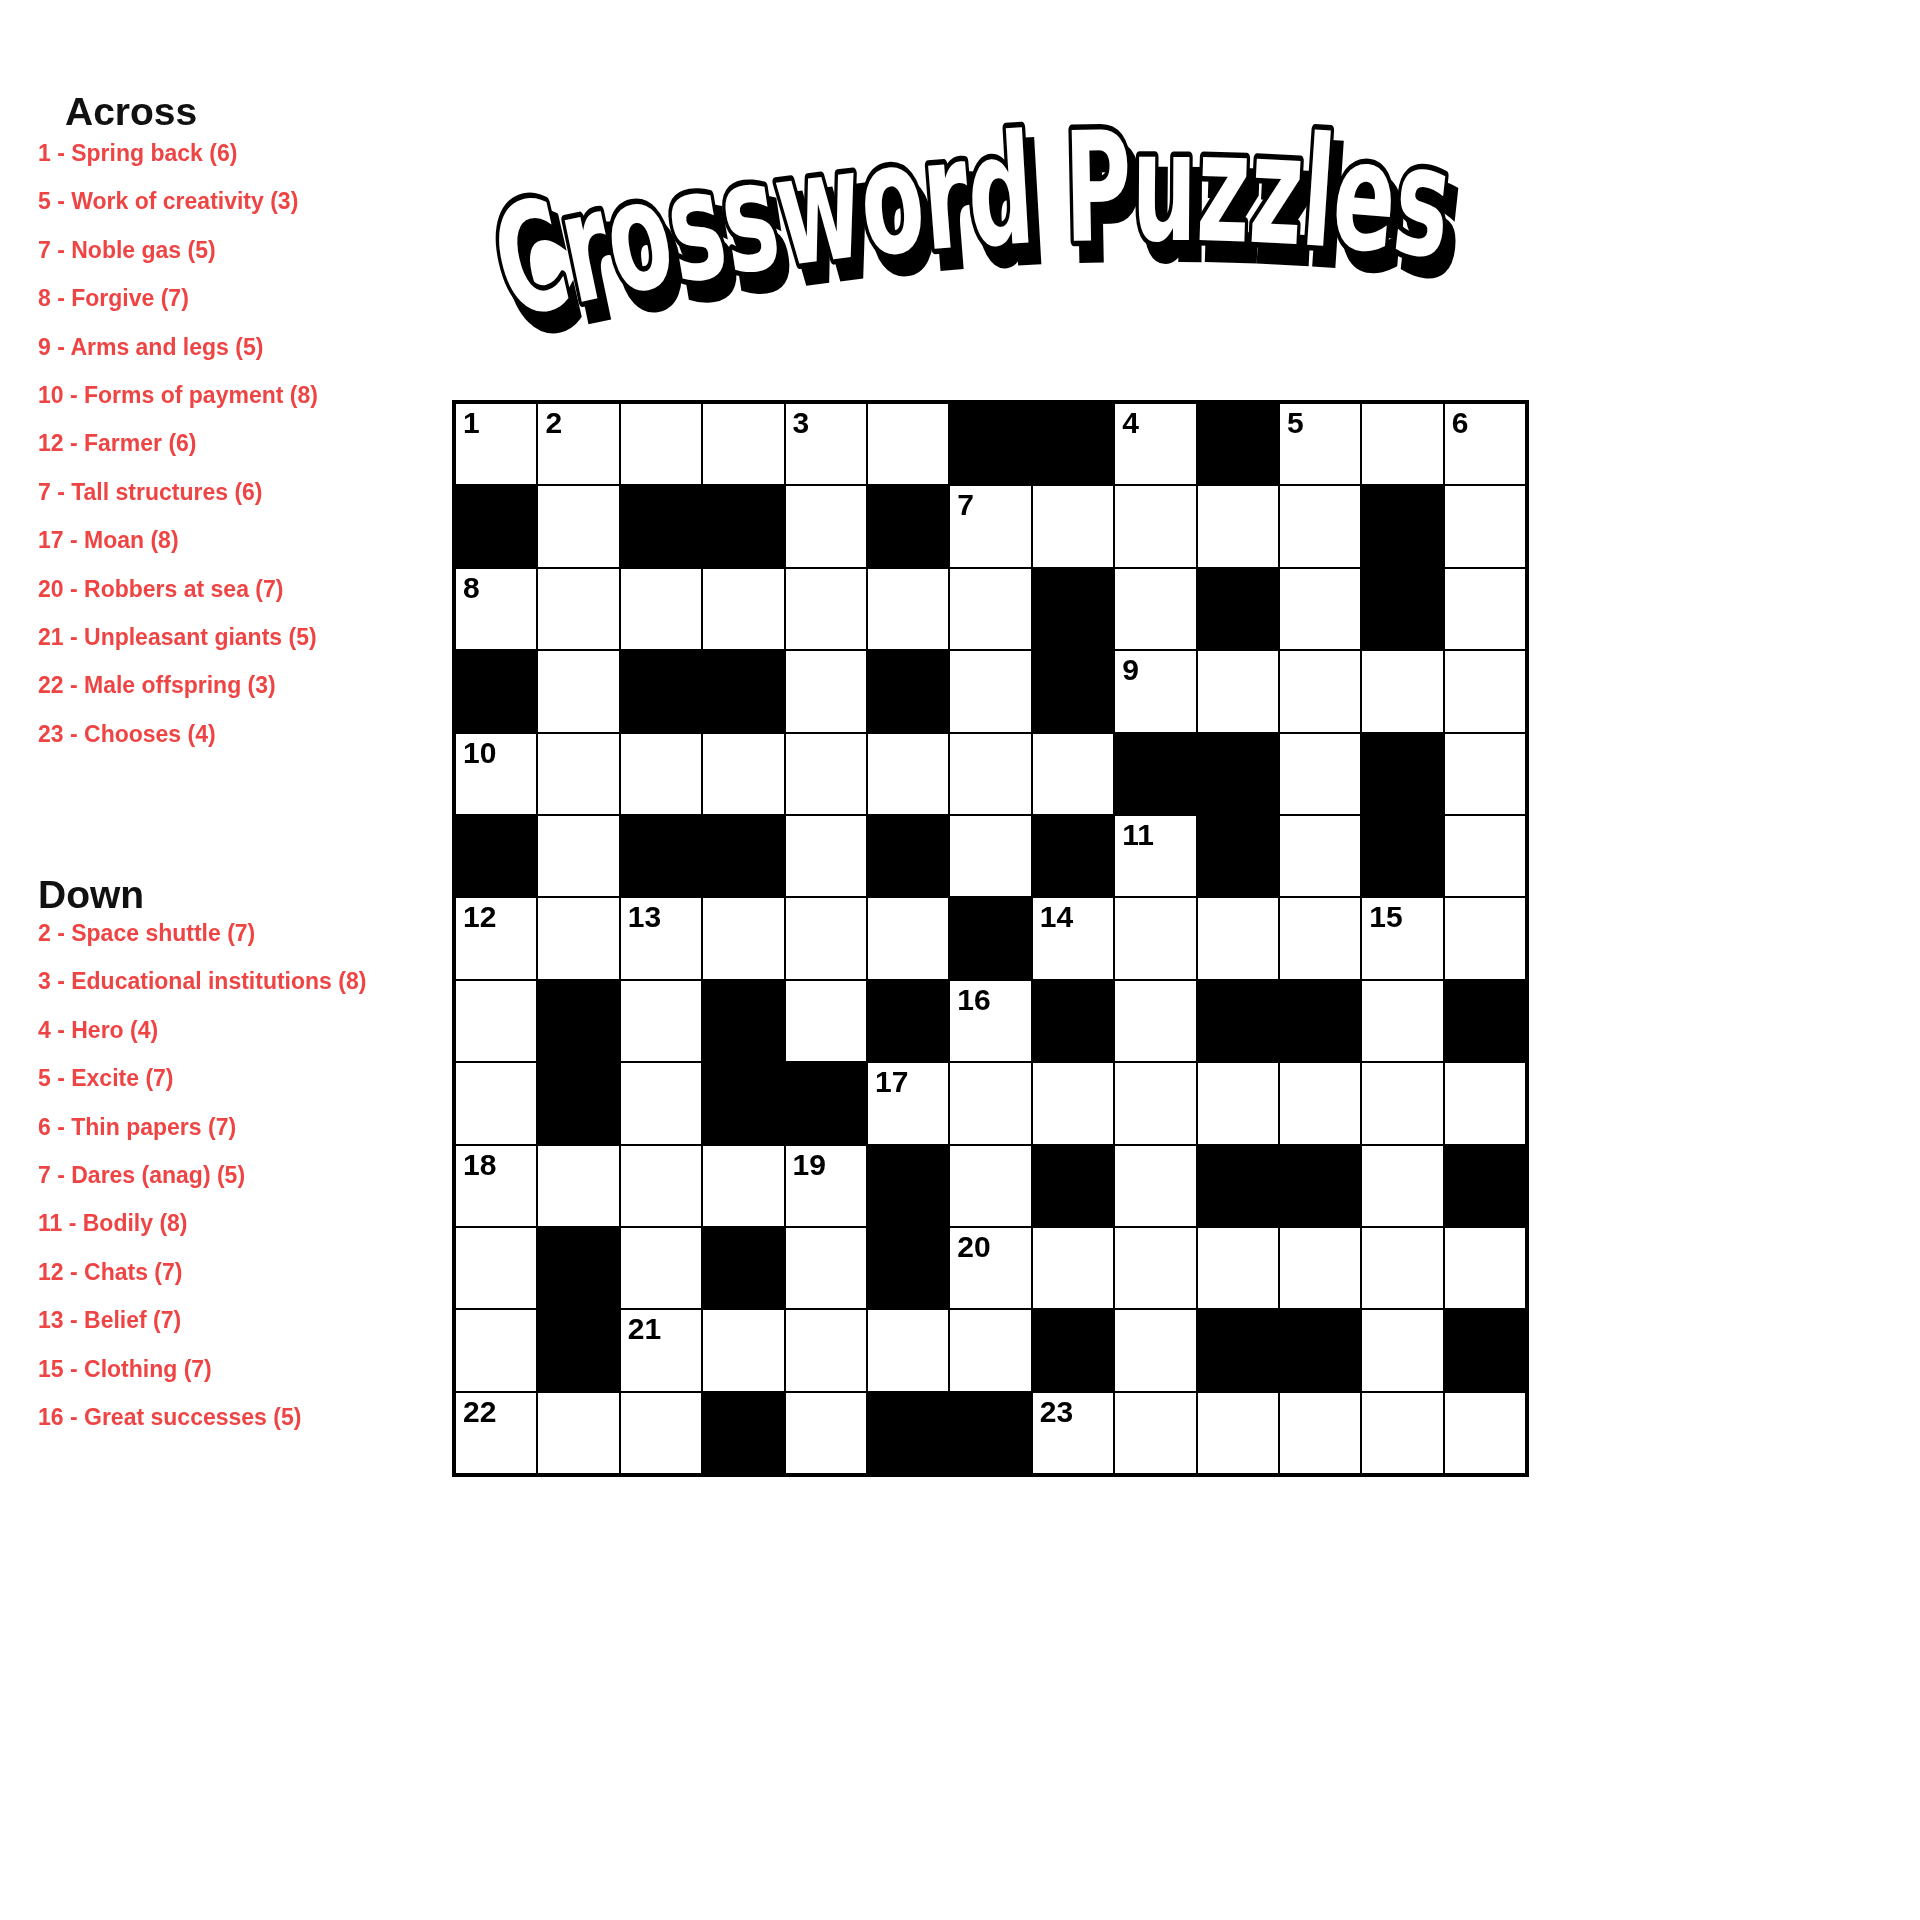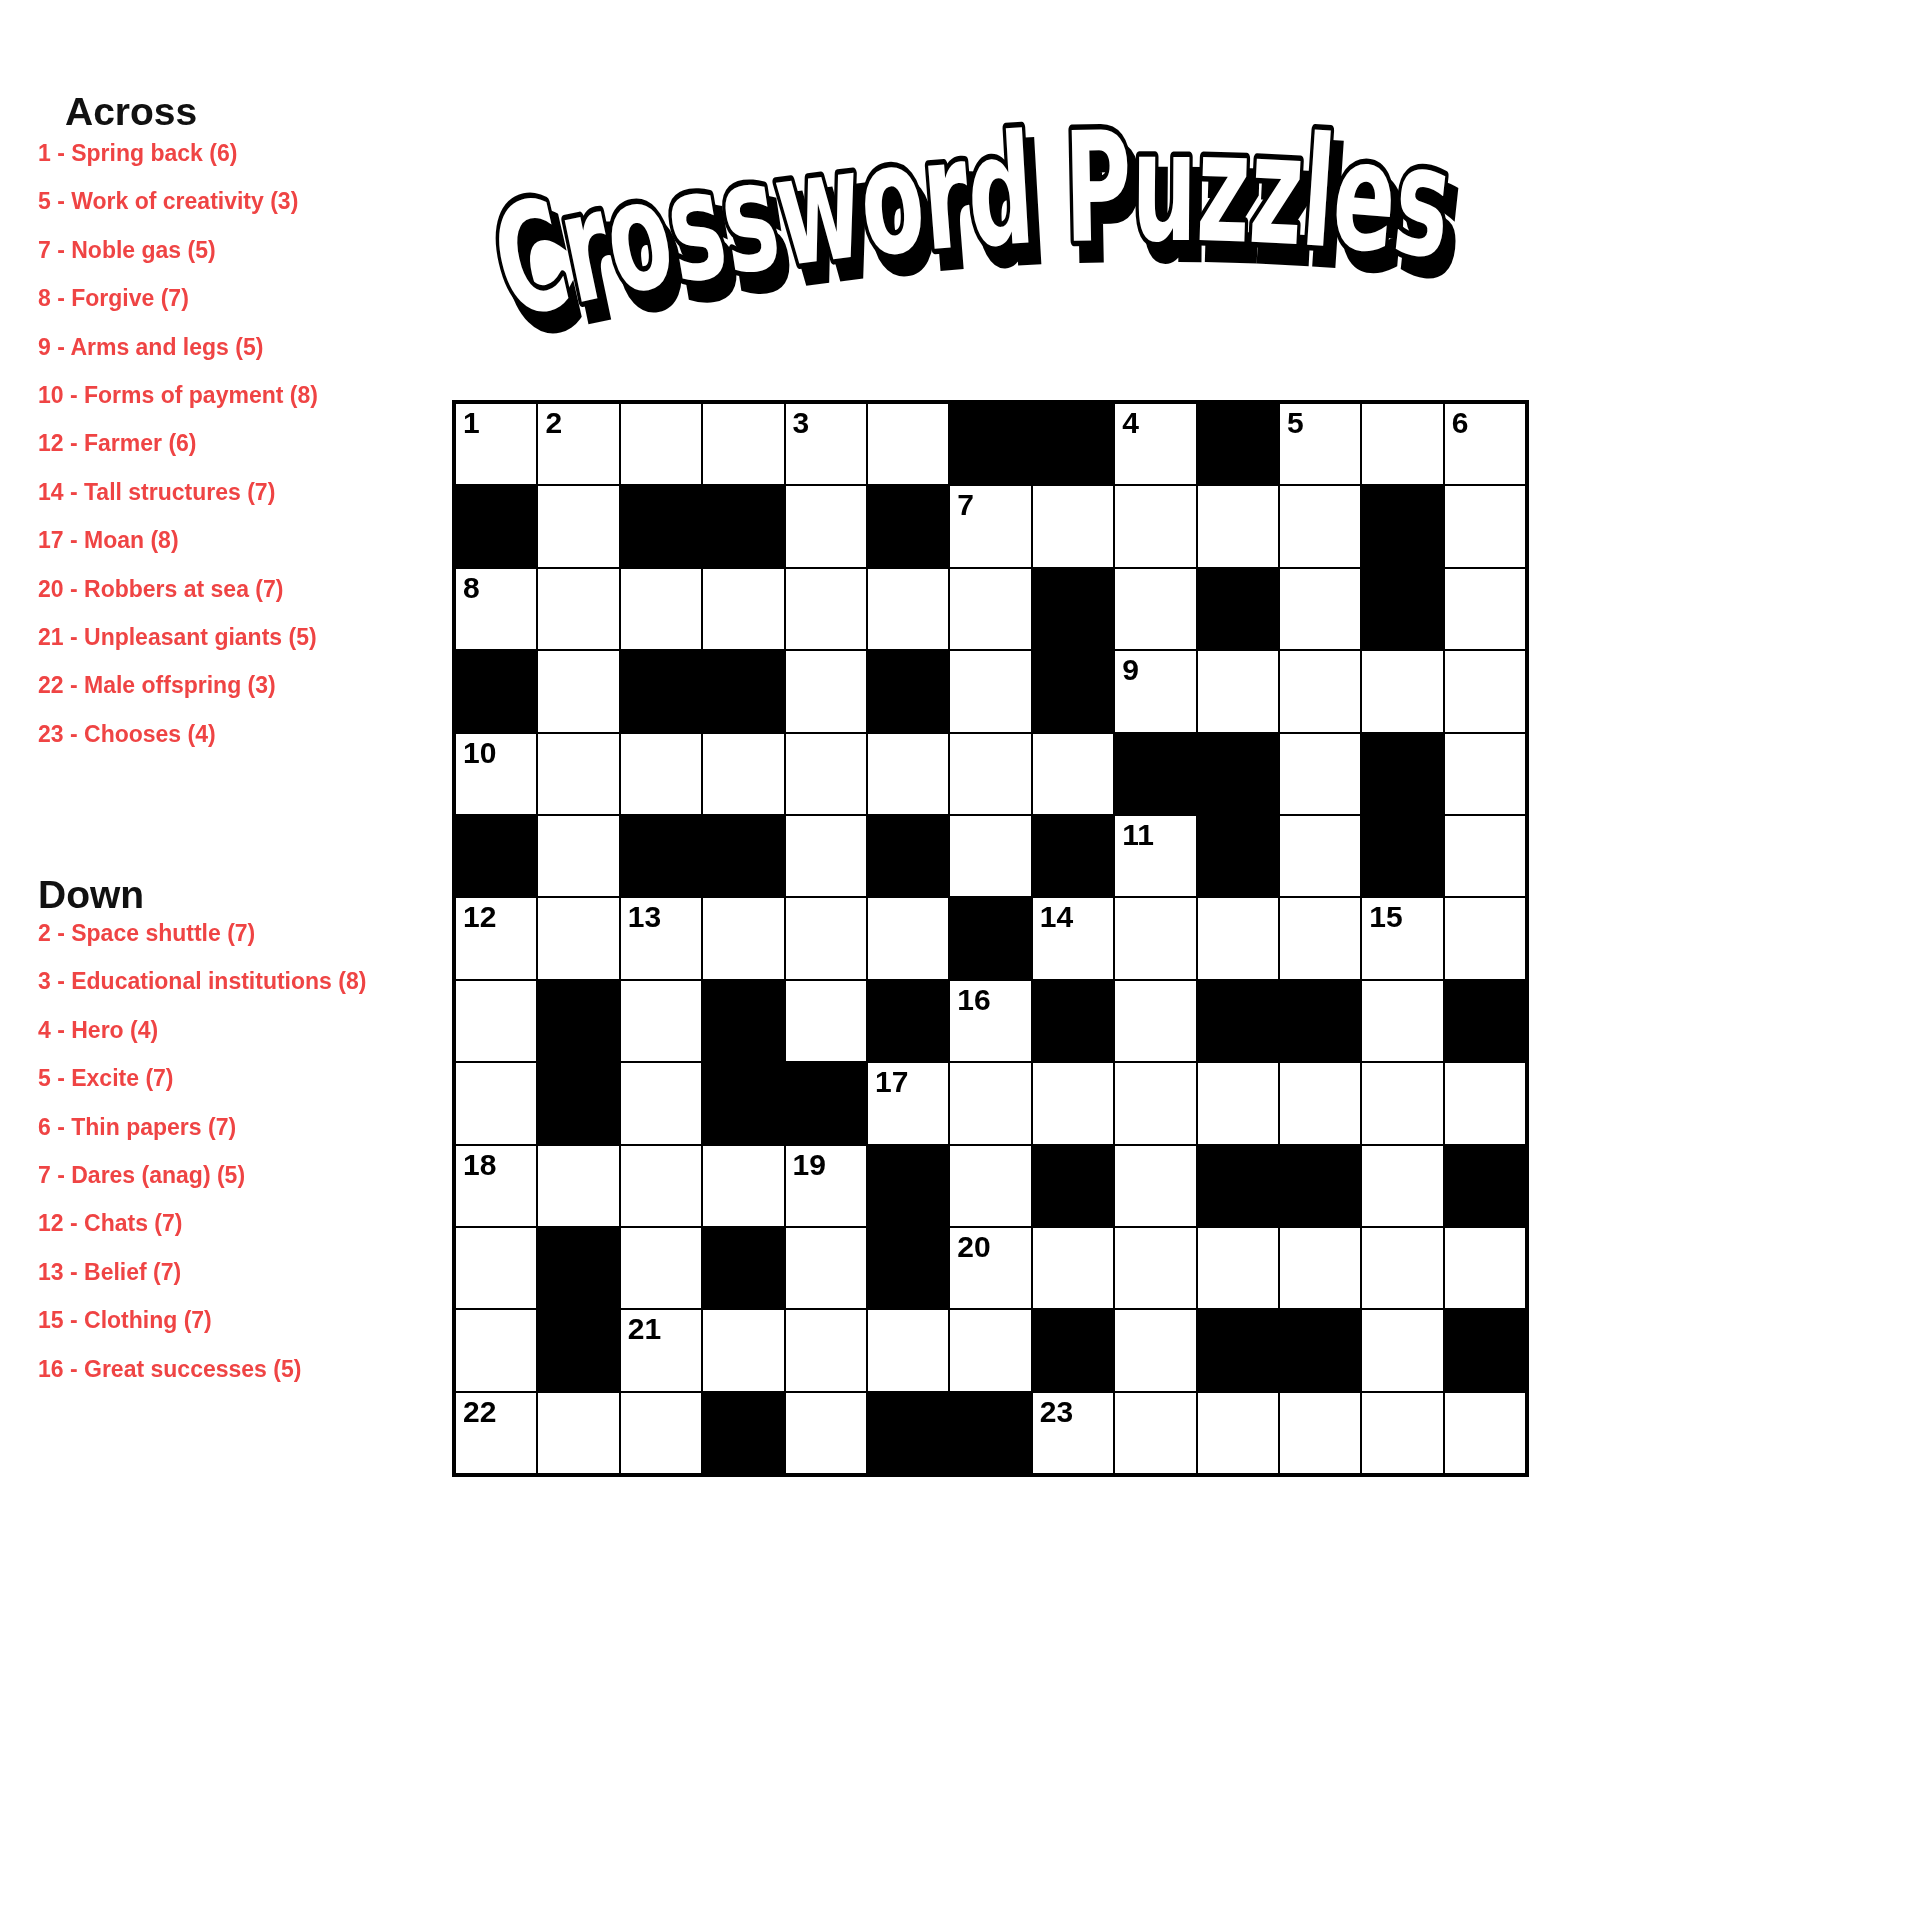--- a/index.html
+++ b/index.html
@@ -44,37 +44,38 @@
 <h2 class="heading" id="across-heading">Across</h2>
 
 <div class="clue-list" id="across-list">
     <div class="clue-item">1 - Spring back (6)</div>
     <div class="clue-item">5 - Work of creativity (3)</div>
     <div class="clue-item">7 - Noble gas (5)</div>
     <div class="clue-item">8 - Forgive (7)</div>
     <div class="clue-item">9 - Arms and legs (5)</div>
     <div class="clue-item">10 - Forms of payment (8)</div>
     <div class="clue-item">12 - Farmer (6)</div>
-    <div class="clue-item">14 - Tall structures (7)</div>
+    <div class="clue-item">7 - Tall structures (6)</div>
     <div class="clue-item">17 - Moan (8)</div>
     <div class="clue-item">20 - Robbers at sea (7)</div>
     <div class="clue-item">21 - Unpleasant giants (5)</div>
     <div class="clue-item">22 - Male offspring (3)</div>
     <div class="clue-item">23 - Chooses (4)</div>
   </div>
 
 <h2 class="heading" id="down-heading">Down</h2>
 
 <div class="clue-list" id="down-list">
     <div class="clue-item">2 - Space shuttle (7)</div>
     <div class="clue-item">3 - Educational institutions (8)</div>
     <div class="clue-item">4 - Hero (4)</div>
     <div class="clue-item">5 - Excite (7)</div>
     <div class="clue-item">6 - Thin papers (7)</div>
     <div class="clue-item">7 - Dares (anag) (5)</div>
+    <div class="clue-item">11 - Bodily (8)</div>
     <div class="clue-item">12 - Chats (7)</div>
     <div class="clue-item">13 - Belief (7)</div>
     <div class="clue-item">15 - Clothing (7)</div>
     <div class="clue-item">16 - Great successes (5)</div>
   </div>
 
 <svg id="title-svg" viewBox="0 0 1030 300" aria-hidden="true">
   <defs>
     <path id="logo-arc" d="M 50 218 Q 540 100 1005 160" fill="none"></path>
   </defs>

